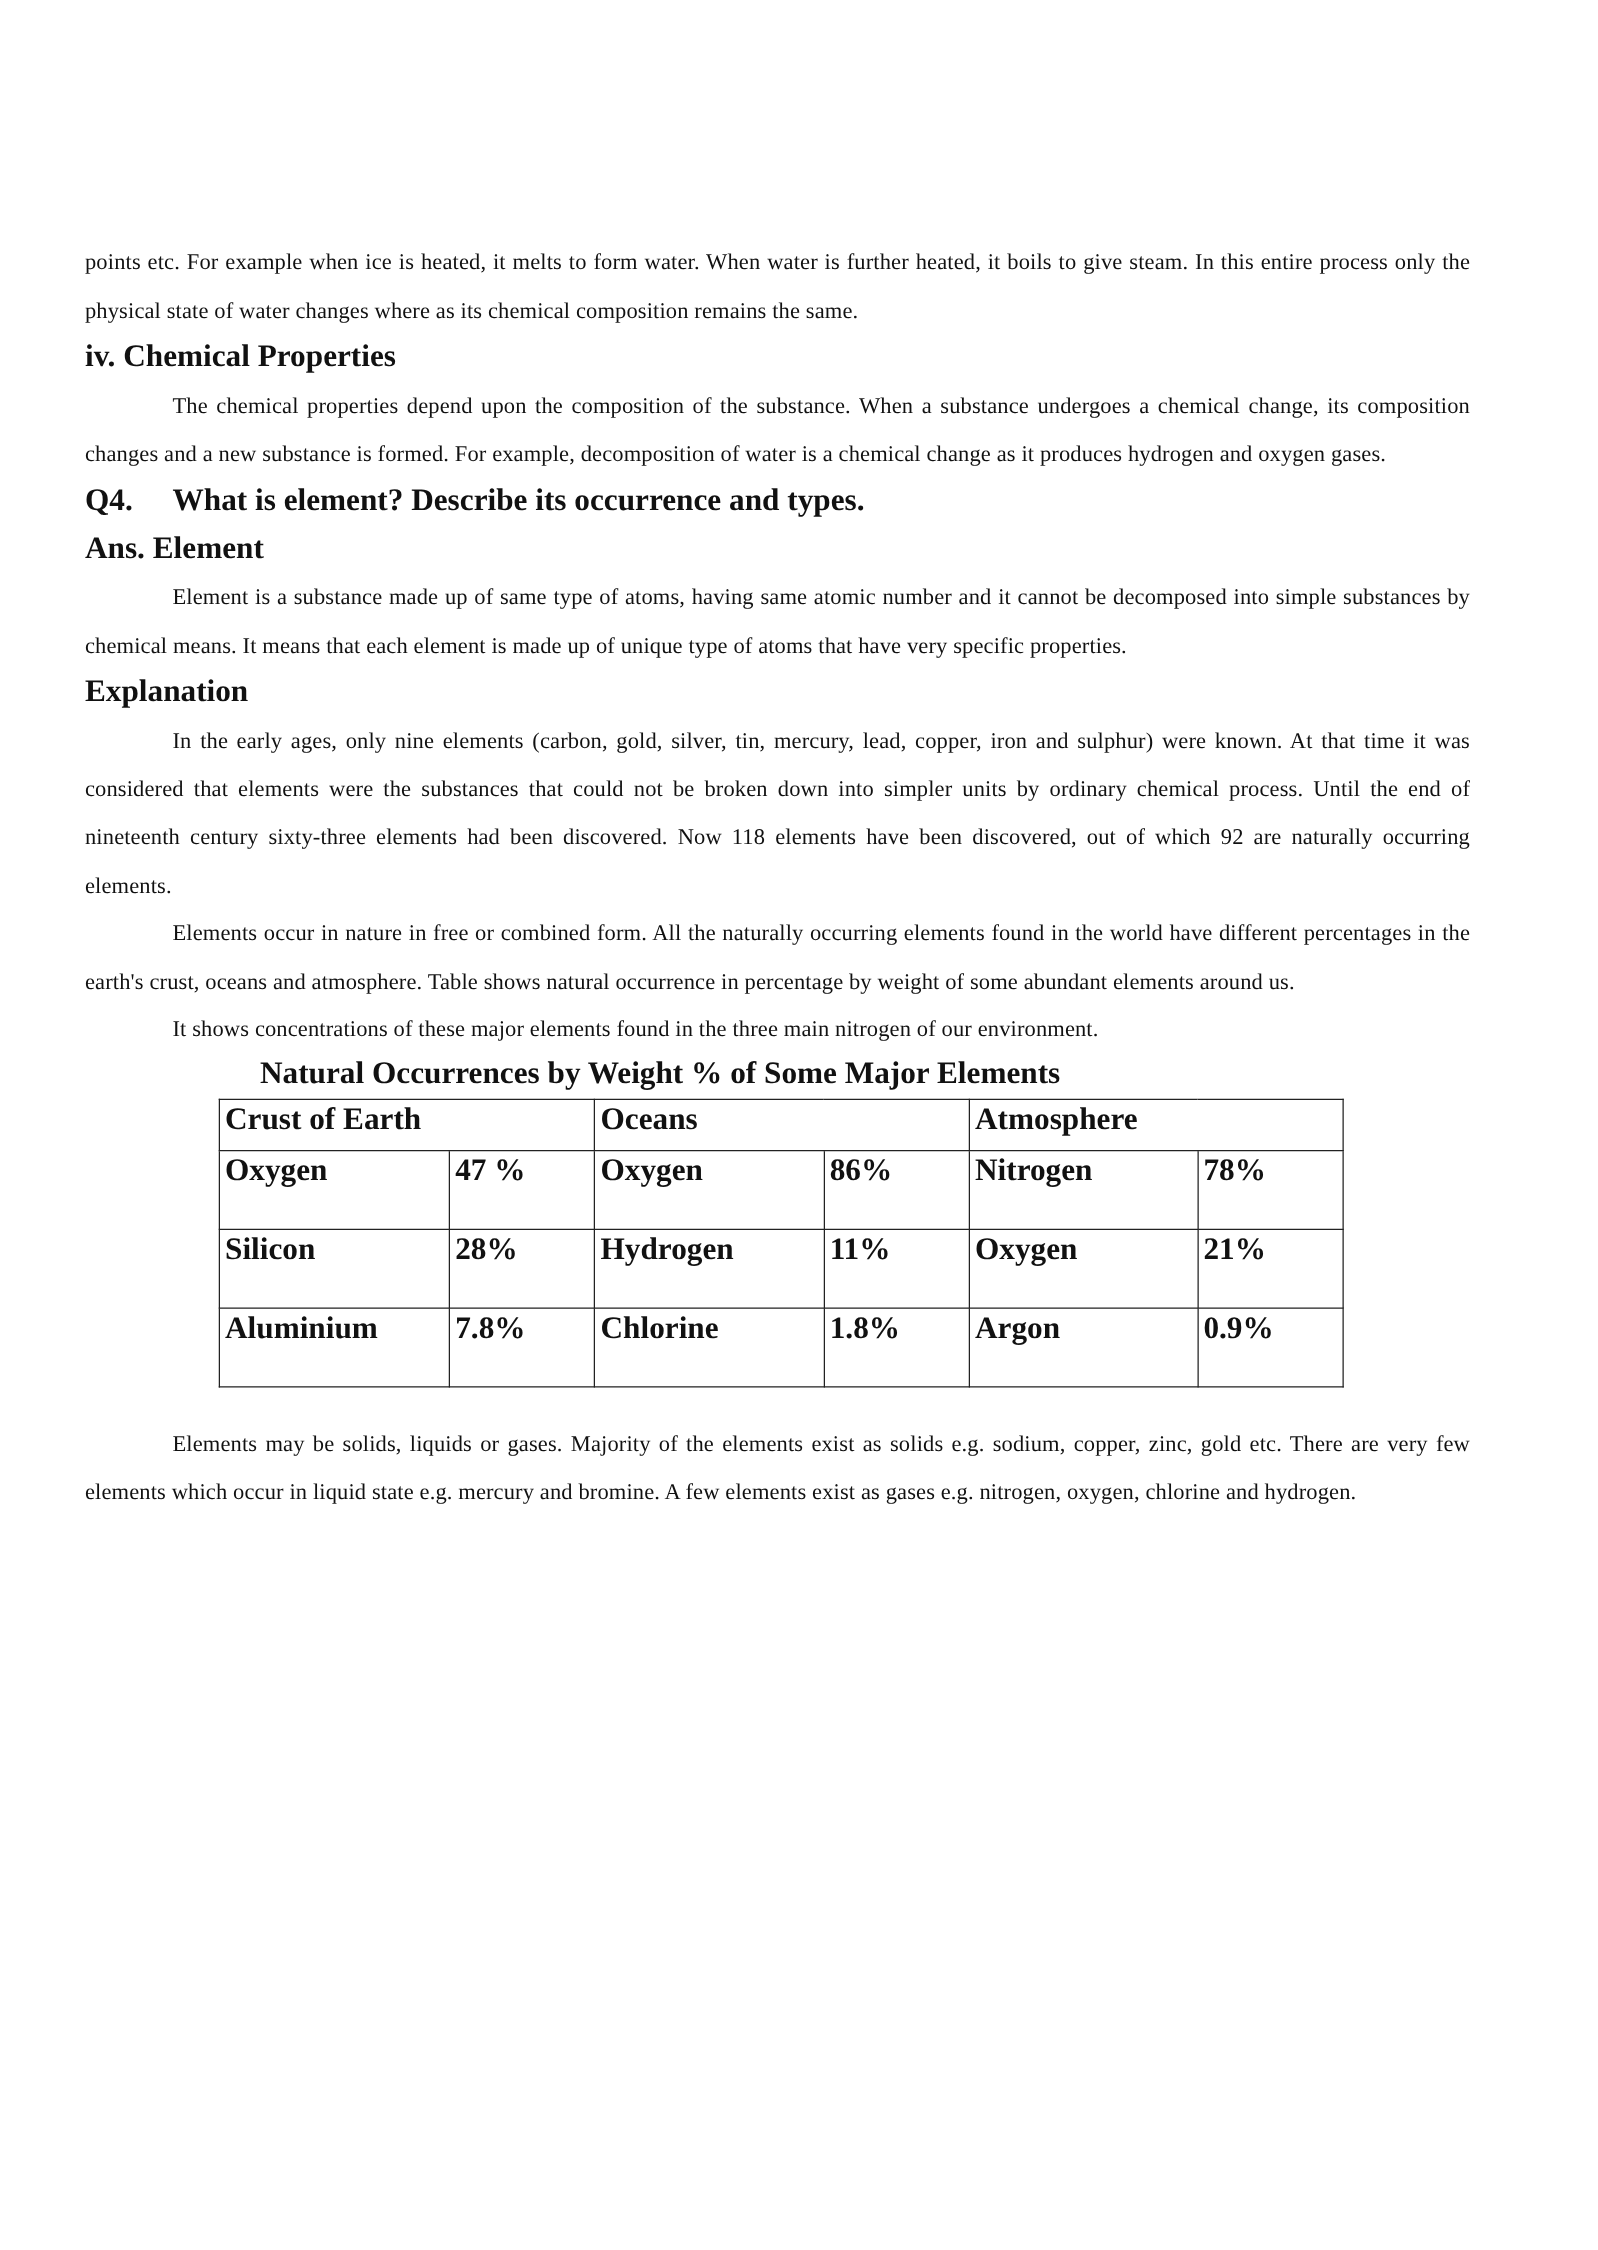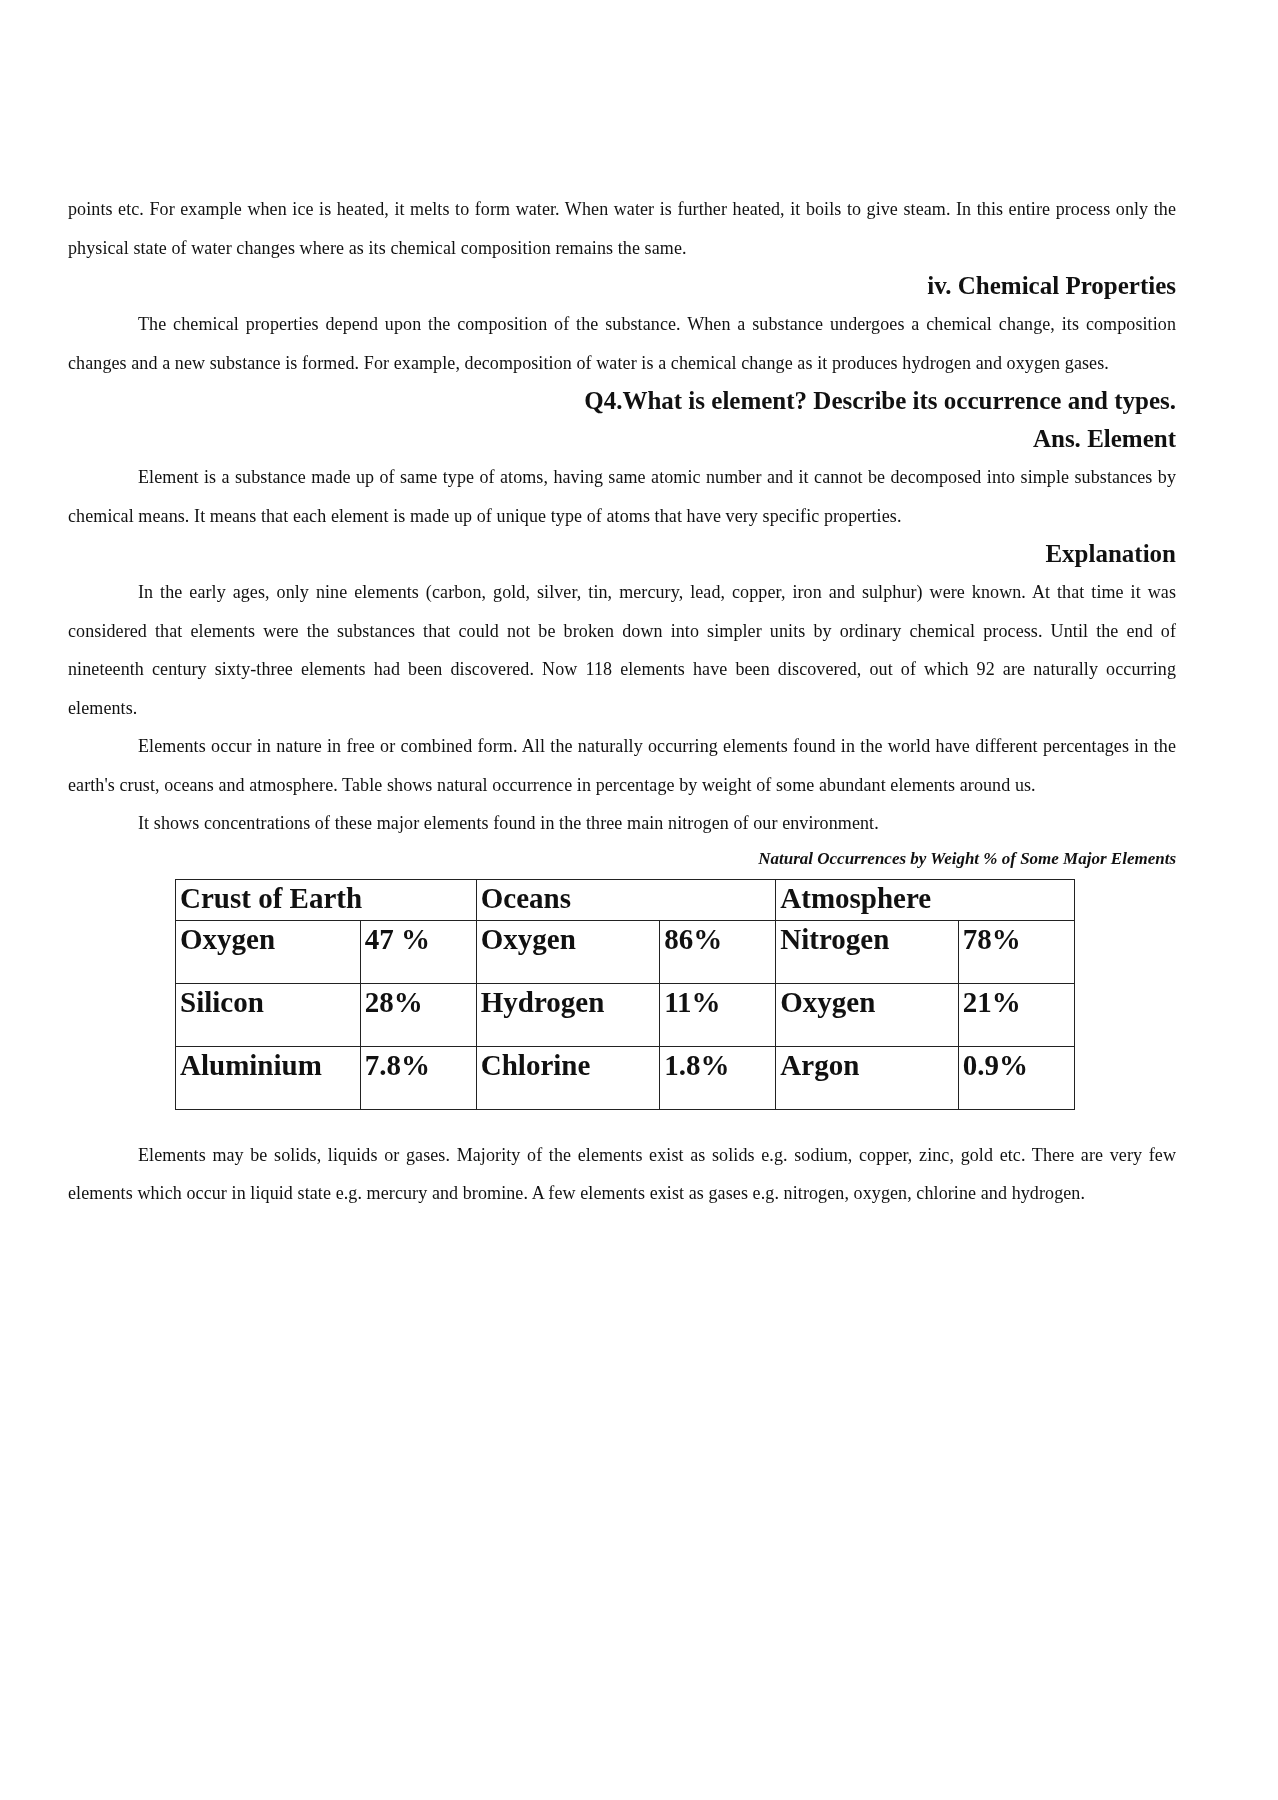--- a/index.html
+++ b/index.html
@@ -28,40 +28,38 @@
       text-align: justify;
       text-align-last: left;
       letter-spacing: 0.1px;
     }
     .indent { text-indent: 70px; }
     .heading {
       font-weight: bold;
       font-size: 25px;
       line-height: 38px;
       margin: 0;
-      text-align: right;
     }
     .qa-label {
       display: inline-block;
       width: 70px;
     }
     .table-title {
       font-weight: bold;
-      font-size: 17px;
-      text-align: right;
+      font-size: 25px;
+      text-align: left;
       margin: 0 0 4px 0;
       padding-left: 140px;
       line-height: 32px;
-      font-style: italic;
     }
     table.occurrence {
       margin-left: 107px;
       border-collapse: collapse;
       width: 900px;
-      font-size: 29px;
+      font-size: 25px;
     }
     table.occurrence th, table.occurrence td {
       border: 1.6px solid #222;
       text-align: left;
       vertical-align: top;
       padding: 2px 4px;
     }
     table.occurrence th {
       font-weight: bold;
       height: 36px;

